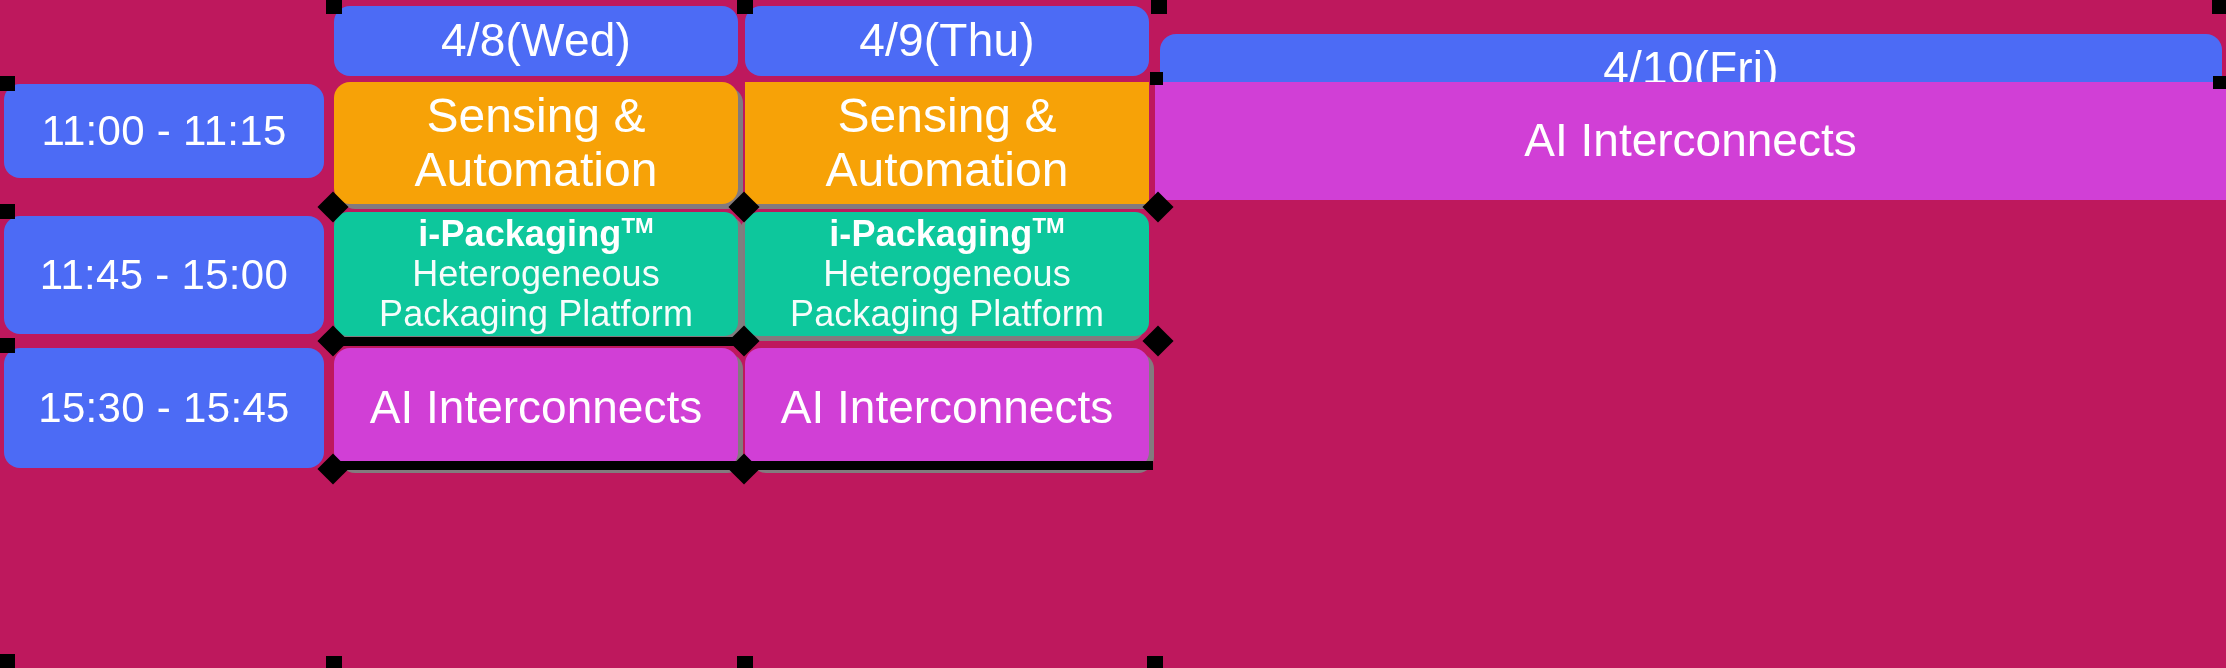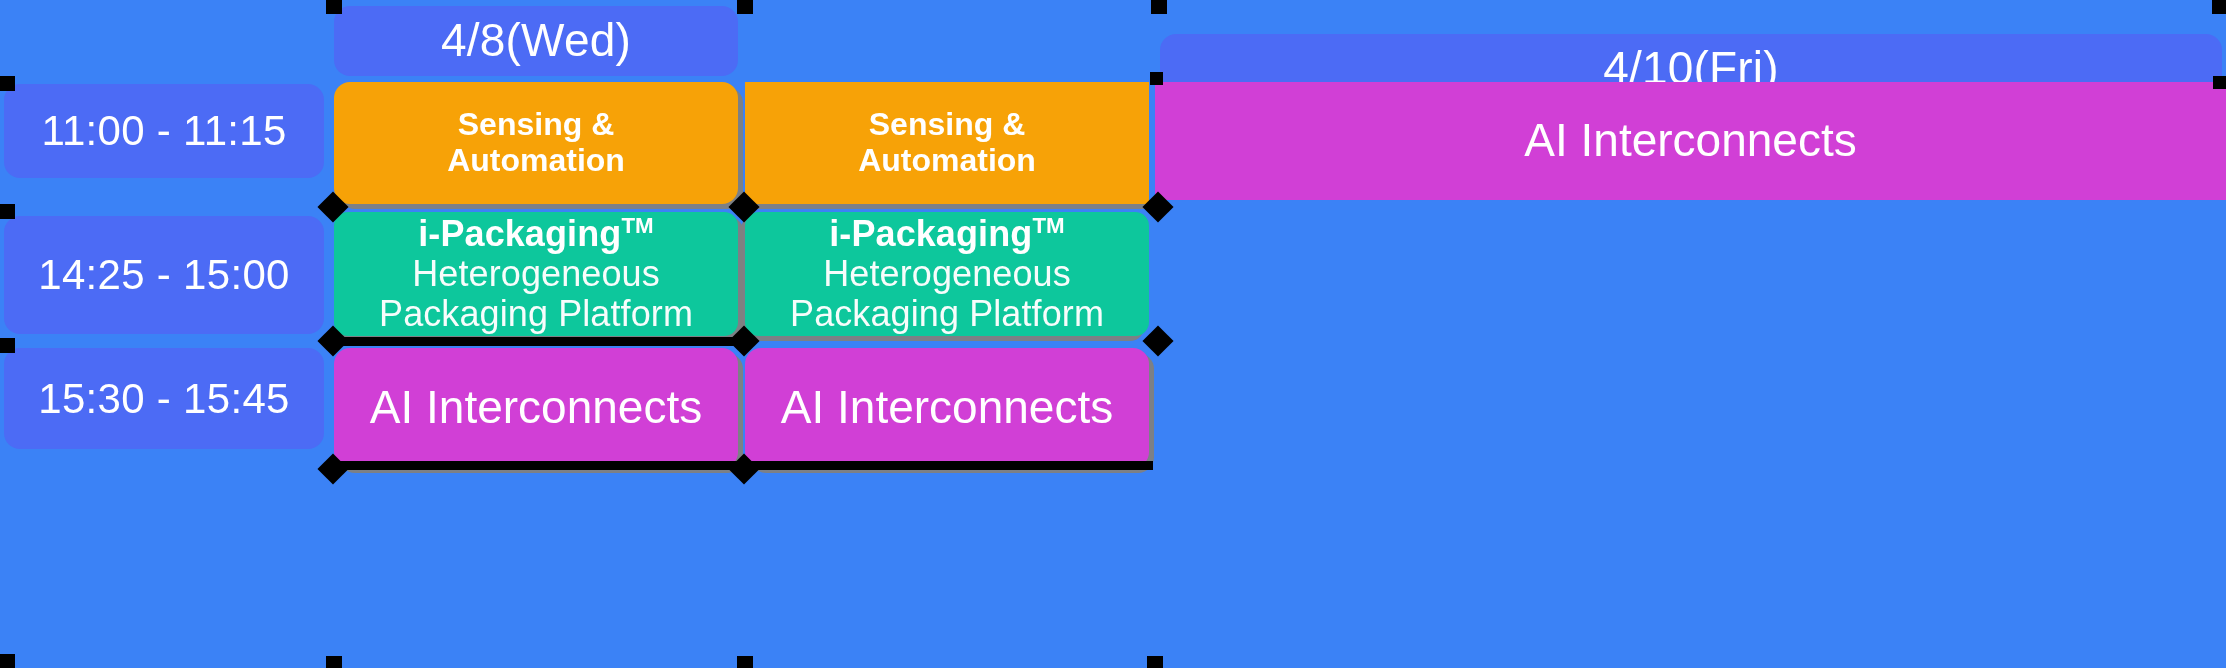--- a/index.html
+++ b/index.html
@@ -12,21 +12,21 @@
     height: 668px;
     overflow: hidden;
     font-family: "Liberation Sans", sans-serif;
     -webkit-font-smoothing: antialiased;
   }
 
   #stage {
     position: relative;
     width: 2226px;
     height: 668px;
-    background: #3b82f6;
+    background: #be185d;
   }
 
   
   .cell {
     position: absolute;
     box-sizing: border-box;
     display: flex;
     flex-direction: column;
     align-items: center;
     justify-content: center;
@@ -59,22 +59,22 @@
   .time-label {
     font-size: 42px;
     font-weight: 400;
     letter-spacing: 0.3px;
   }
   .topic-1line {
     font-size: 46px;
     font-weight: 400;
   }
   .topic-2line {
-    font-size: 32px;
-    font-weight: 700;
+    font-size: 48px;
+    font-weight: 400;
   }
   .brand-line {
     font-size: 36px;
     font-weight: 700;
     letter-spacing: 0.1px;
   }
   .brand-line sup {
     font-size: 0.62em;
     font-weight: 700;
     vertical-align: super;
@@ -113,34 +113,37 @@
 </style>
 </head>
 <body>
 
 <div id="stage">
 
   <div class="cell rounded" style="left:334px; top:6px; width:404px; height:70px; background:#4C6BF5;">
     <span class="day-label">4/8(Wed)</span>
   </div>
 
+  <div class="cell rounded" style="left:745px; top:6px; width:404px; height:70px; background:#4C6BF5;">
+    <span class="day-label">4/9(Thu)</span>
+  </div>
 
   <div class="cell rounded" style="left:1160px; top:6px; width:1062px; height:70px; background:#4C6BF5;margin-top:28px;">
     <span class="day-label">4/10(Fri)</span>
   </div>
 
   <div class="cell rounded" style="left:4px; top:84px; width:320px; height:94px; background:#4C6BF5;">
     <span class="time-label">11:00 - 11:15</span>
   </div>
 
   <div class="cell rounded" style="left:4px; top:216px; width:320px; height:118px; background:#4C6BF5;">
-    <span class="time-label">14:25 - 15:00</span>
-  </div>
-
-  <div class="cell rounded" style="left:4px; top:348px; width:320px; height:101px; background:#4C6BF5;">
+    <span class="time-label">11:45 - 15:00</span>
+  </div>
+
+  <div class="cell rounded" style="left:4px; top:348px; width:320px; height:120px; background:#4C6BF5;">
     <span class="time-label">15:30 - 15:45</span>
   </div>
 
   <div class="cell rounded shadow-r" style="left:334px; top:82px; width:404px; height:122px; background:#F7A207;">
     <span class="topic-2line">Sensing &amp;</span>
     <span class="topic-2line">Automation</span>
   </div>
 
   <div class="cell square shadow-b" style="left:745px; top:82px; width:404px; height:122px; background:#F7A207;">
     <span class="topic-2line">Sensing &amp;</span>

